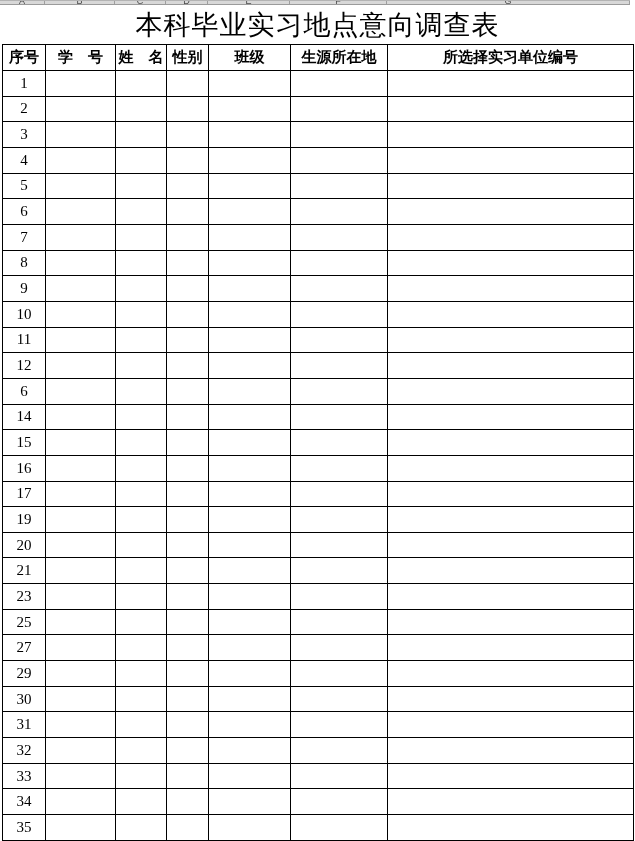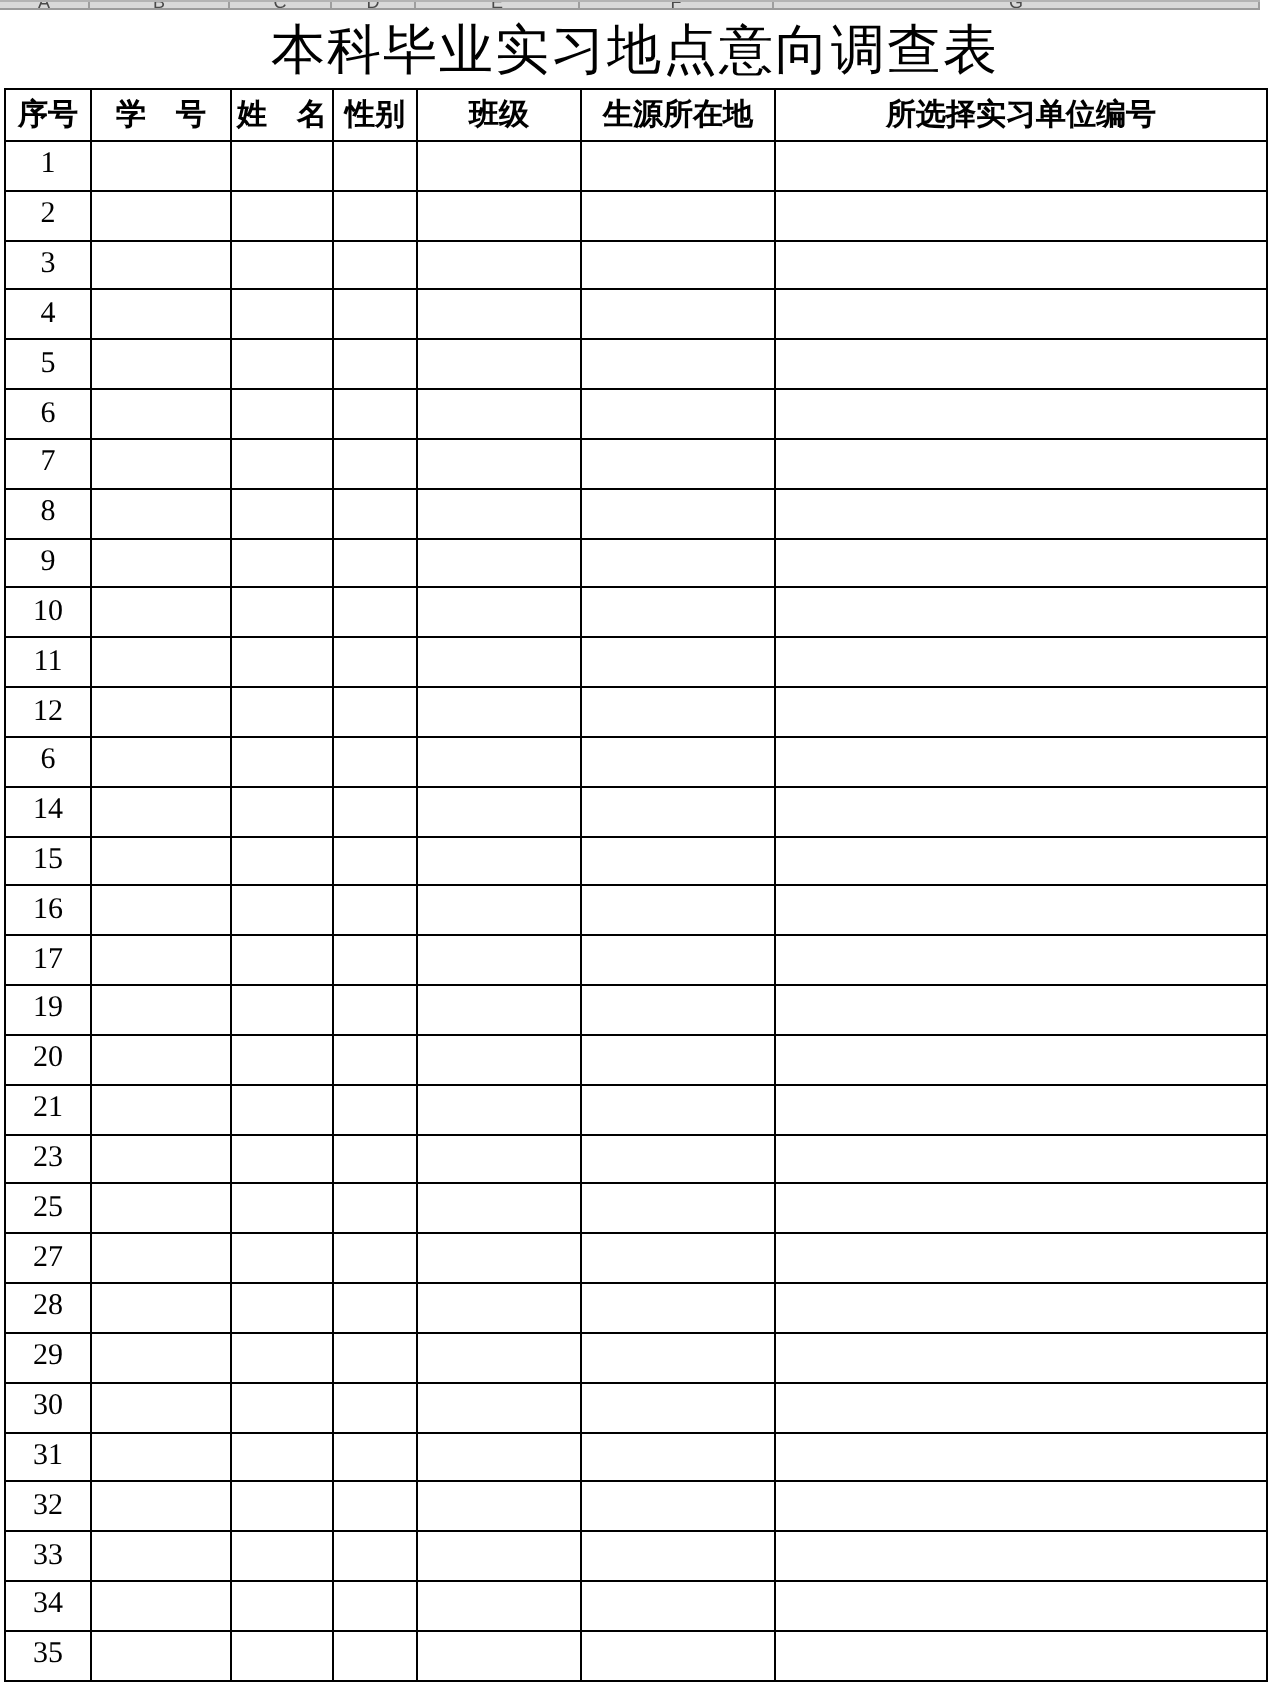--- a/index.html
+++ b/index.html
@@ -327,29 +327,20 @@
         <tr>
           <td class="num">27</td>
           <td class="blank"></td>
           <td class="blank"></td>
           <td class="blank"></td>
           <td class="blank"></td>
           <td class="blank"></td>
           <td class="blank"></td>
         </tr>
         <tr>
-          <td class="num">28</td>
-          <td class="blank"></td>
-          <td class="blank"></td>
-          <td class="blank"></td>
-          <td class="blank"></td>
-          <td class="blank"></td>
-          <td class="blank"></td>
-        </tr>
-        <tr>
           <td class="num">29</td>
           <td class="blank"></td>
           <td class="blank"></td>
           <td class="blank"></td>
           <td class="blank"></td>
           <td class="blank"></td>
           <td class="blank"></td>
         </tr>
         <tr>
           <td class="num">30</td>

